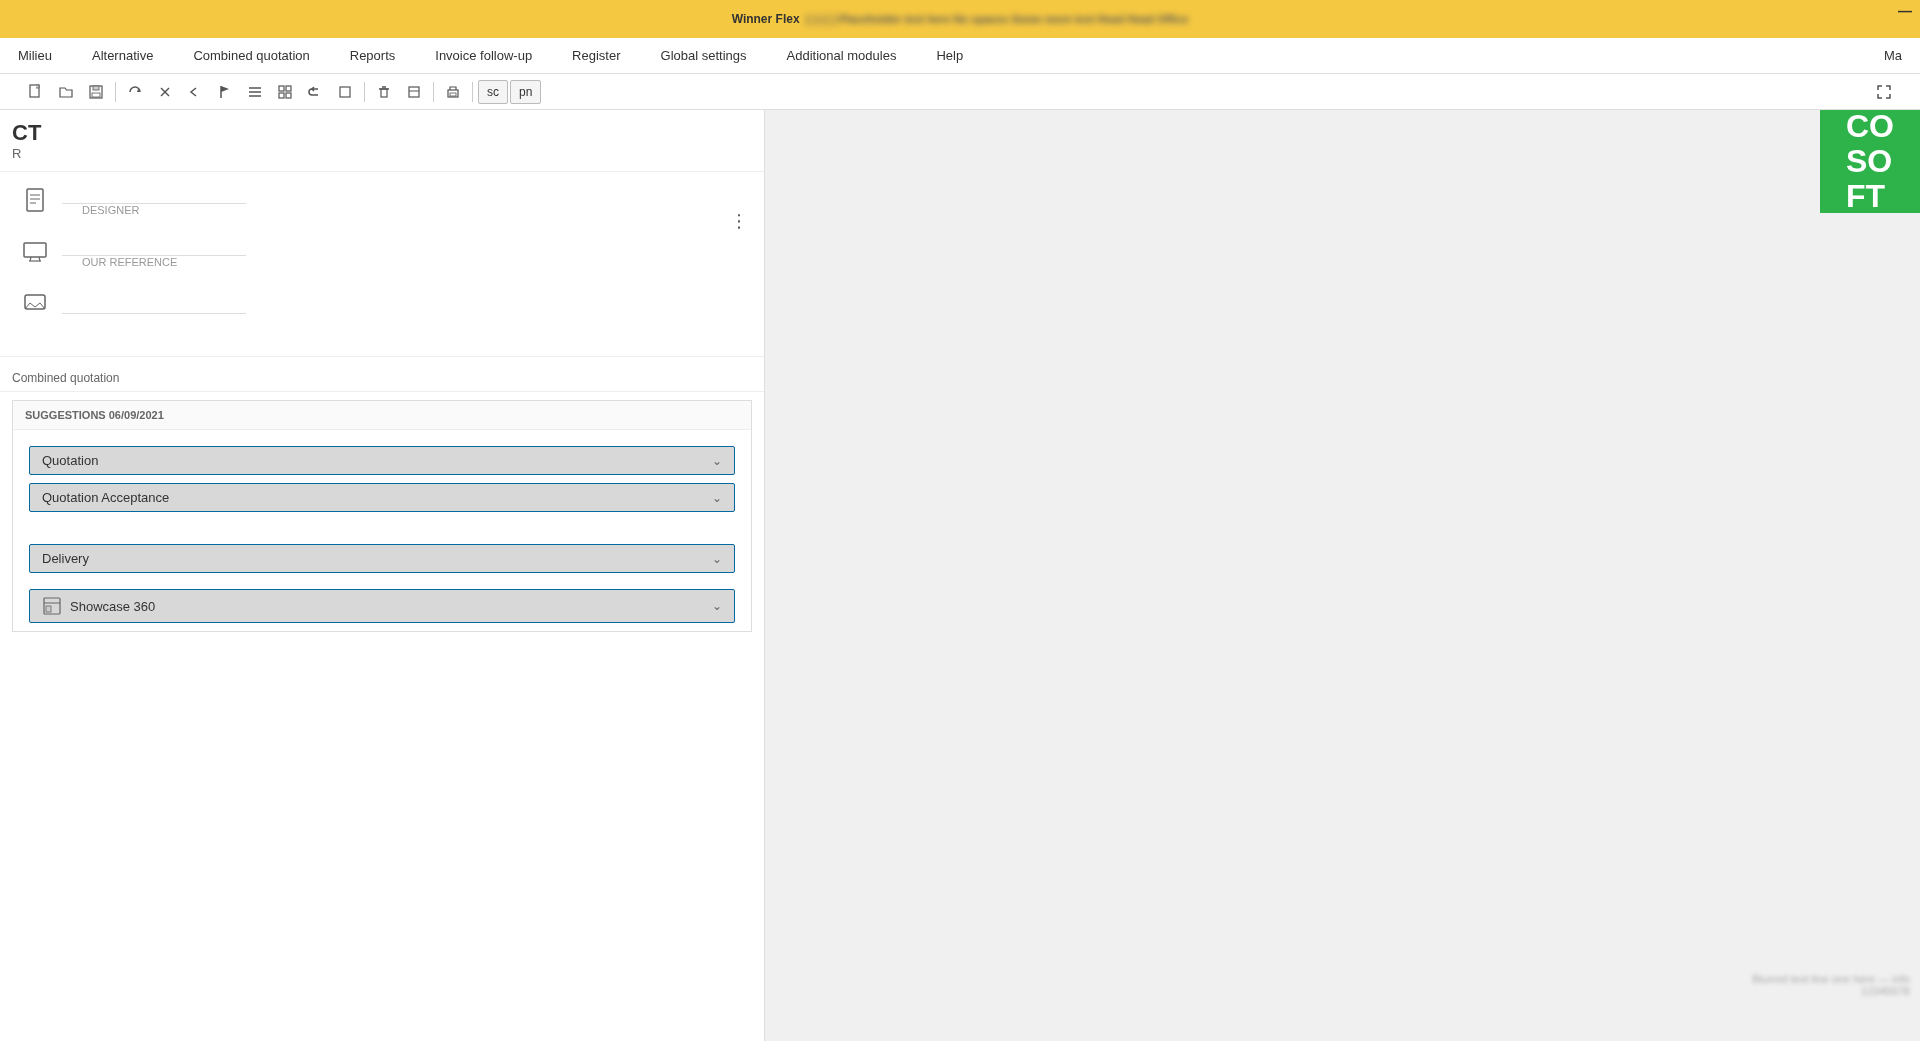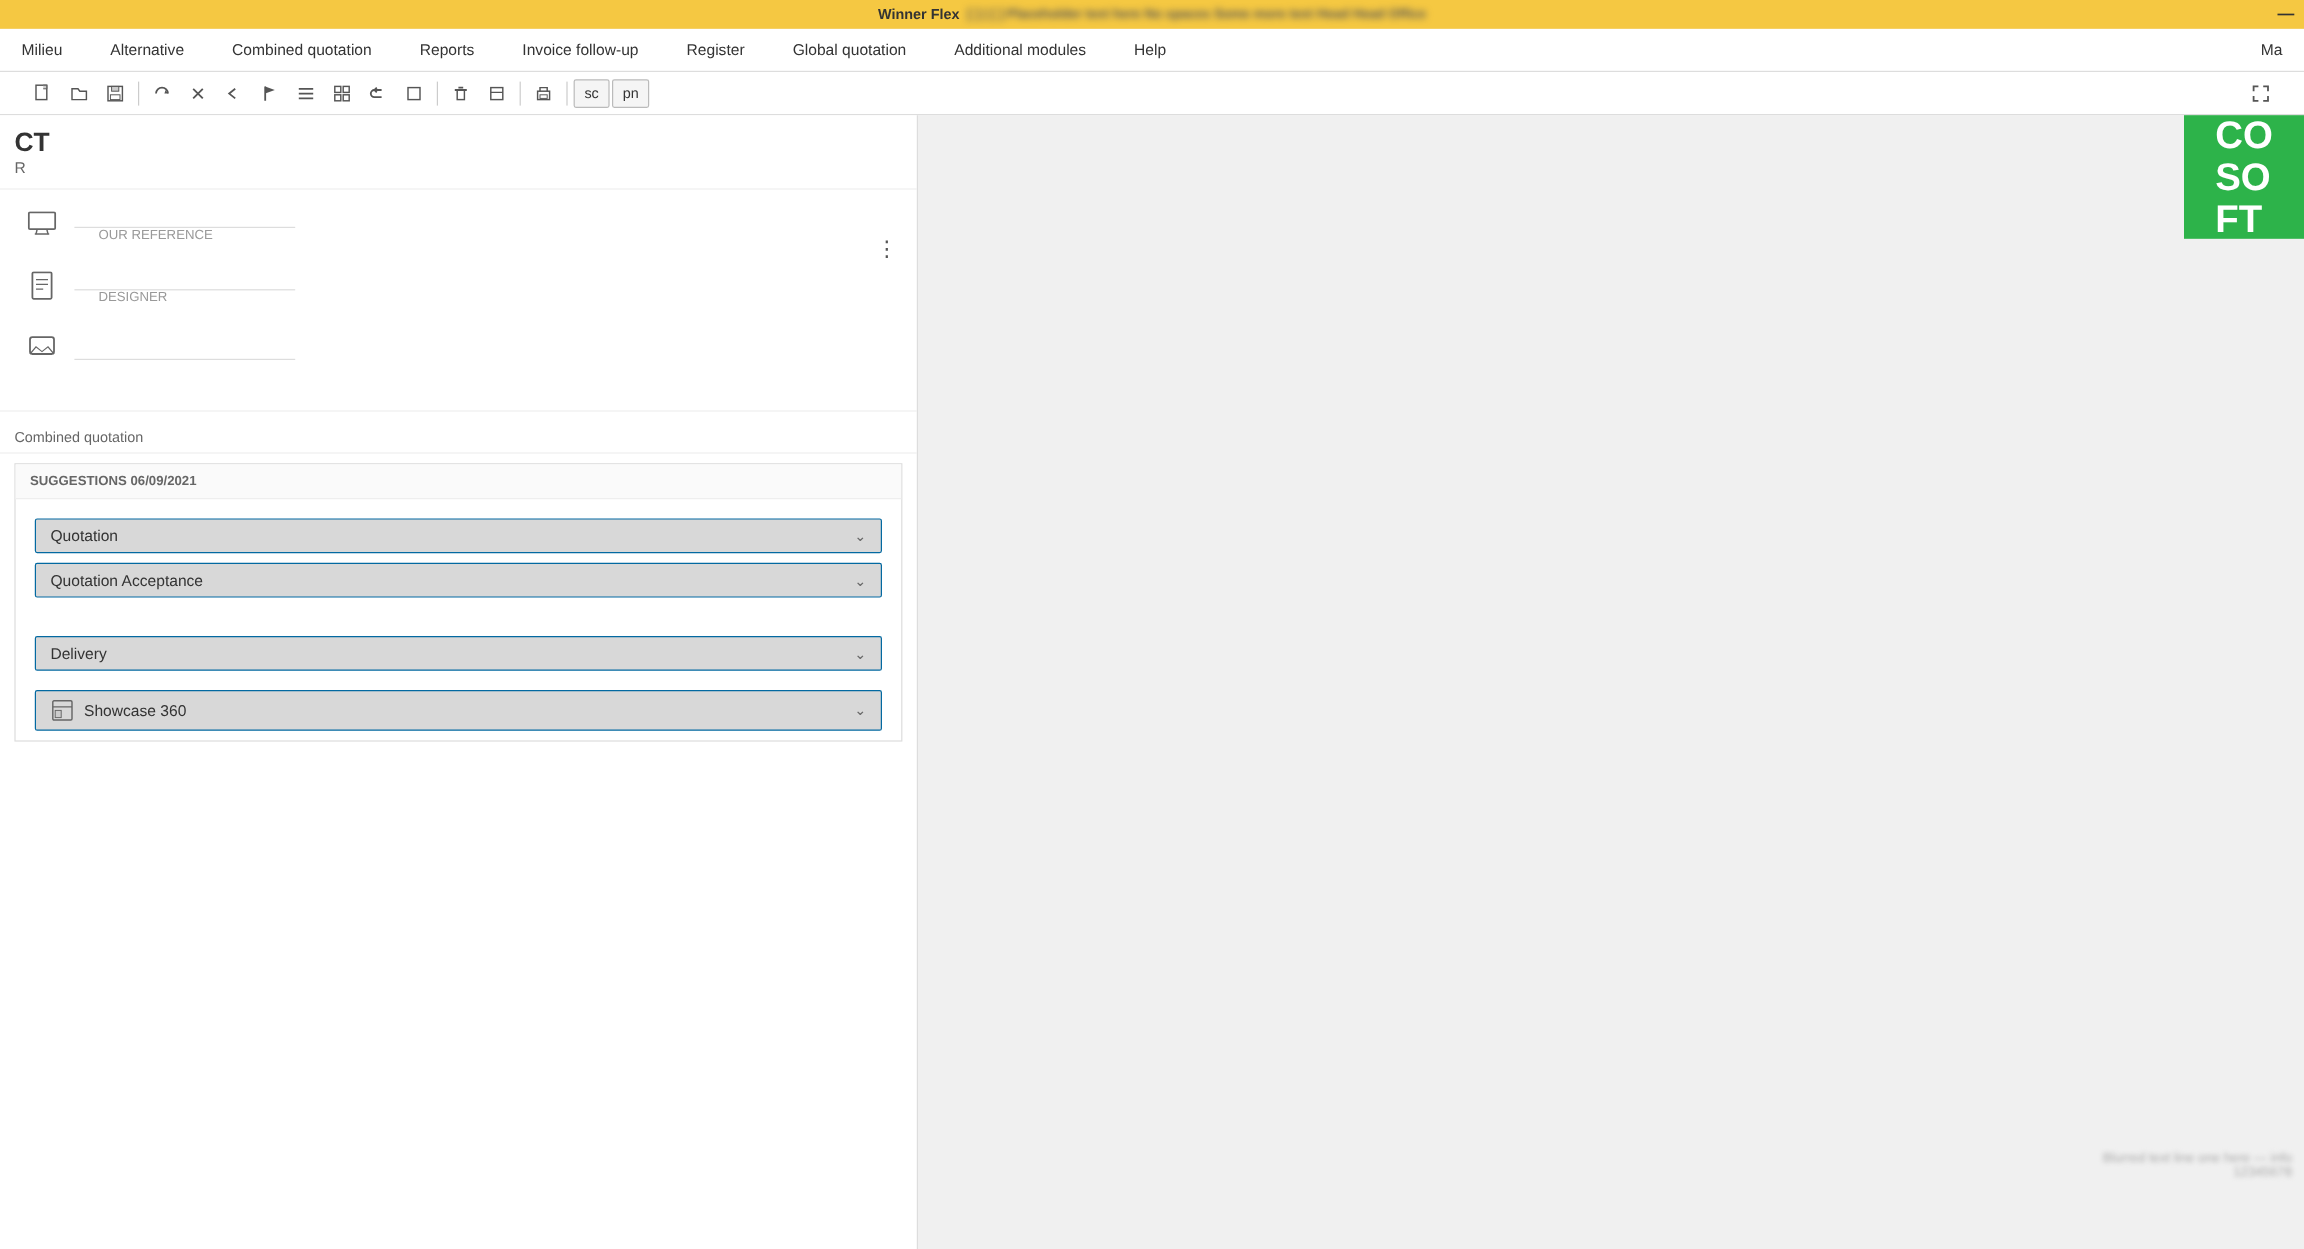--- a/index.html
+++ b/index.html
@@ -1,21 +1,21 @@
 <!DOCTYPE html>
 <html><head>
   <meta charset="utf-8">
   <style>
     * { margin: 0; padding: 0; box-sizing: border-box; }
     body { font-family: Arial, sans-serif; font-size: 13px; background: #f0f0f0; width: 1920px; height: 1041px; overflow: hidden; }
 
     
     #title-bar {
       background: #f5c842;
-      height: 24px;
+      height: 38px;
       display: flex;
       align-items: center;
       justify-content: center;
       font-size: 12px;
       font-weight: bold;
       color: #333;
       position: relative;
     }
     #title-bar .close-btn {
       position: absolute;
@@ -278,21 +278,21 @@
   <span class="close-btn">—</span>
 </div>
 
 <div id="menu-bar">
   <span class="menu-item">Milieu</span>
   <span class="menu-item">Alternative</span>
   <span class="menu-item">Combined quotation</span>
   <span class="menu-item">Reports</span>
   <span class="menu-item">Invoice follow-up</span>
   <span class="menu-item">Register</span>
-  <span class="menu-item">Global quotation</span>
+  <span class="menu-item">Global settings</span>
   <span class="menu-item">Additional modules</span>
   <span class="menu-item">Help</span>
   <span style="flex:1"></span>
   <span class="menu-item">Ma</span>
 </div>
 
 <div id="toolbar">
   <button class="toolbar-btn">
     <svg width="16" height="16" viewBox="0 0 16 16">
         <rect x="2" y="1" width="9" height="12" fill="none" stroke="#555" stroke-width="1.2"></rect>
@@ -402,48 +402,48 @@
   <div id="left-panel">
 
     <div id="header-area">
       <div id="ct-label">CT</div>
       <div id="r-label">R</div>
     </div>
 
     <button class="three-dot-btn">⋮</button>
 
     <div id="form-area">
+
+      <div class="form-row">
+        <div class="form-icon">
+          <svg width="20" height="24" viewBox="0 0 20 24">
+              <rect x="2" y="1" width="16" height="22" rx="1" fill="none" stroke="#666" stroke-width="1.5"></rect>
+              <line x1="5" y1="7" x2="15" y2="7" stroke="#666" stroke-width="1"></line>
+              <line x1="5" y1="11" x2="15" y2="11" stroke="#666" stroke-width="1"></line>
+              <line x1="5" y1="15" x2="11" y2="15" stroke="#666" stroke-width="1"></line>
+            </svg>
+        </div>
+        <div style="flex:1">
+          <input class="form-input" type="text" value="" style="">
+          <div class="form-field-label">DESIGNER</div>
+        </div>
+      </div>
 
       <div class="form-row">
         <div class="form-icon">
           <svg width="24" height="20" viewBox="0 0 24 20">
               <rect x="1" y="1" width="22" height="14" rx="1" fill="none" stroke="#666" stroke-width="1.5"></rect>
               <line x1="8" y1="15" x2="7" y2="19" stroke="#666" stroke-width="1.2"></line>
               <line x1="16" y1="15" x2="17" y2="19" stroke="#666" stroke-width="1.2"></line>
               <line x1="6" y1="19" x2="18" y2="19" stroke="#666" stroke-width="1.2"></line>
             </svg>
         </div>
         <div style="flex:1">
           <input class="form-input" type="text" value="" style="">
           <div class="form-field-label">OUR REFERENCE</div>
-        </div>
-      </div>
-
-      <div class="form-row">
-        <div class="form-icon">
-          <svg width="20" height="24" viewBox="0 0 20 24">
-              <rect x="2" y="1" width="16" height="22" rx="1" fill="none" stroke="#666" stroke-width="1.5"></rect>
-              <line x1="5" y1="7" x2="15" y2="7" stroke="#666" stroke-width="1"></line>
-              <line x1="5" y1="11" x2="15" y2="11" stroke="#666" stroke-width="1"></line>
-              <line x1="5" y1="15" x2="11" y2="15" stroke="#666" stroke-width="1"></line>
-            </svg>
-        </div>
-        <div style="flex:1">
-          <input class="form-input" type="text" value="" style="">
-          <div class="form-field-label">DESIGNER</div>
         </div>
       </div>
 
       <div class="form-row">
         <div class="form-icon">
           <svg width="22" height="20" viewBox="0 0 22 20">
               <rect x="1" y="1" width="20" height="14" rx="2" fill="none" stroke="#666" stroke-width="1.5"></rect>
               <polyline points="1,15 6,9 11,13 16,9 21,15" fill="none" stroke="#666" stroke-width="1"></polyline>
             </svg>
         </div>

